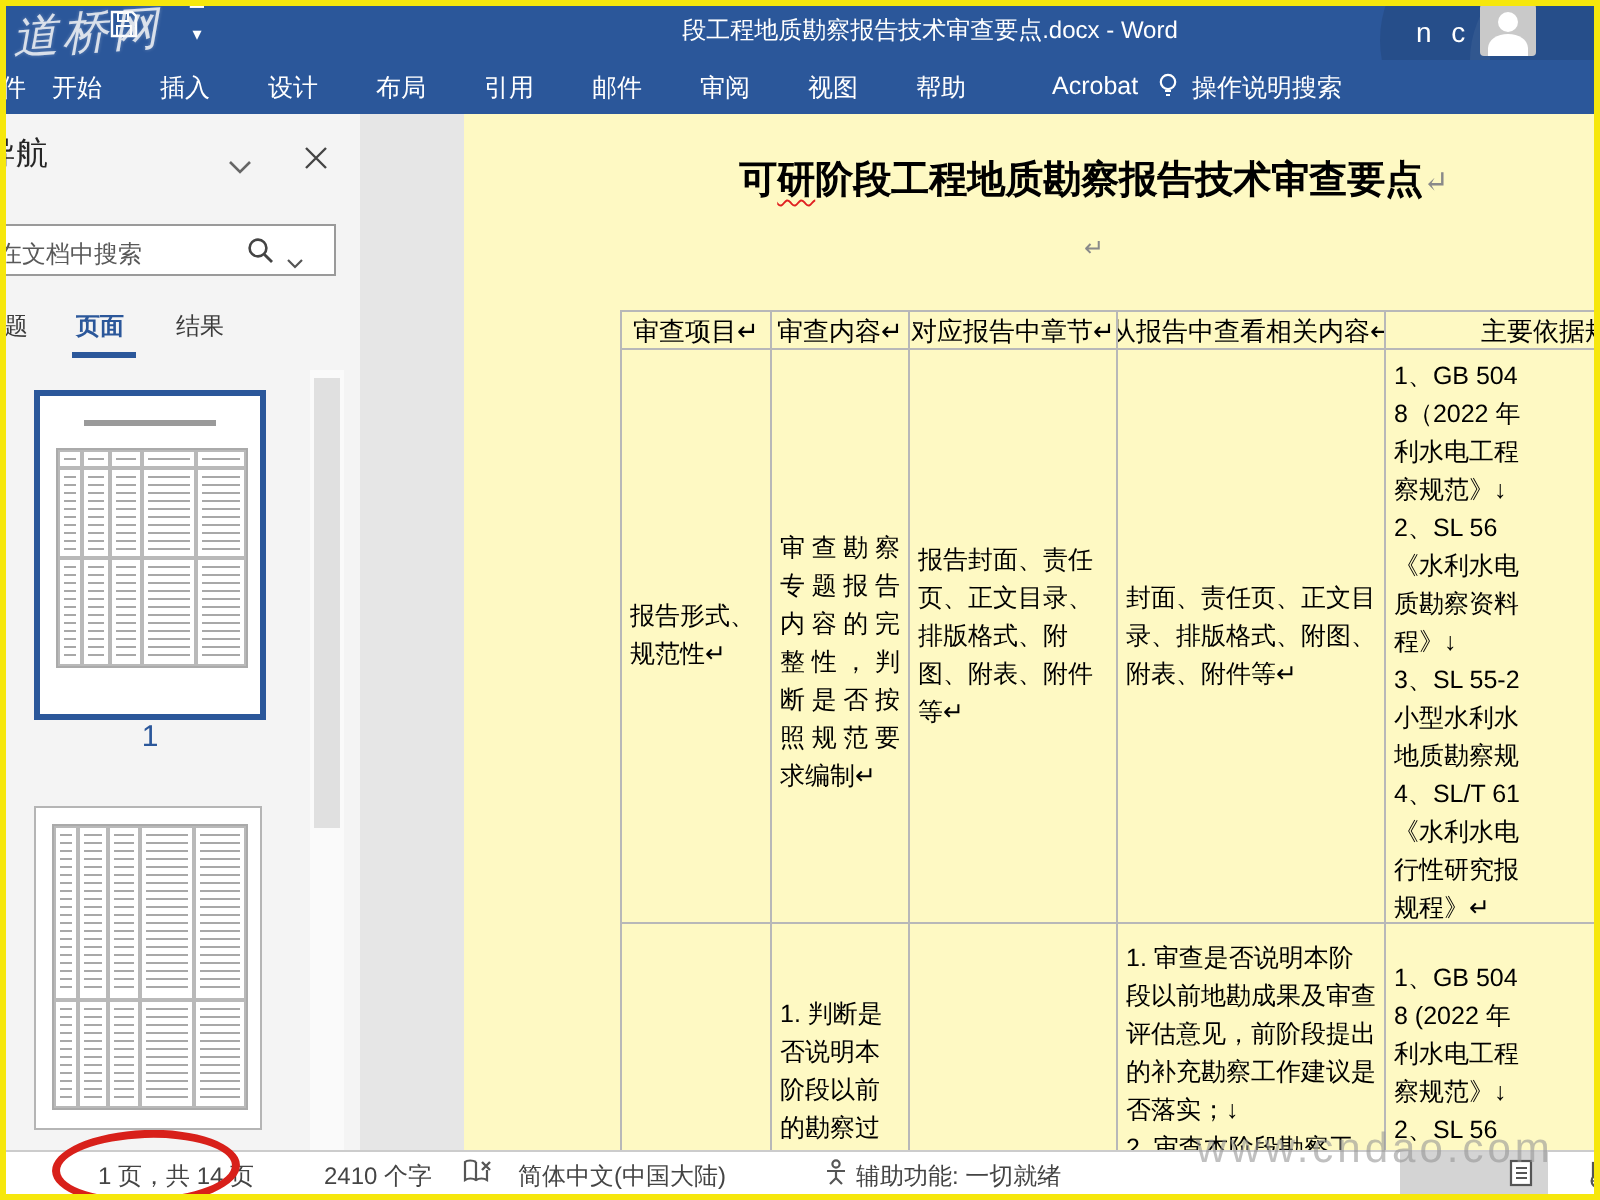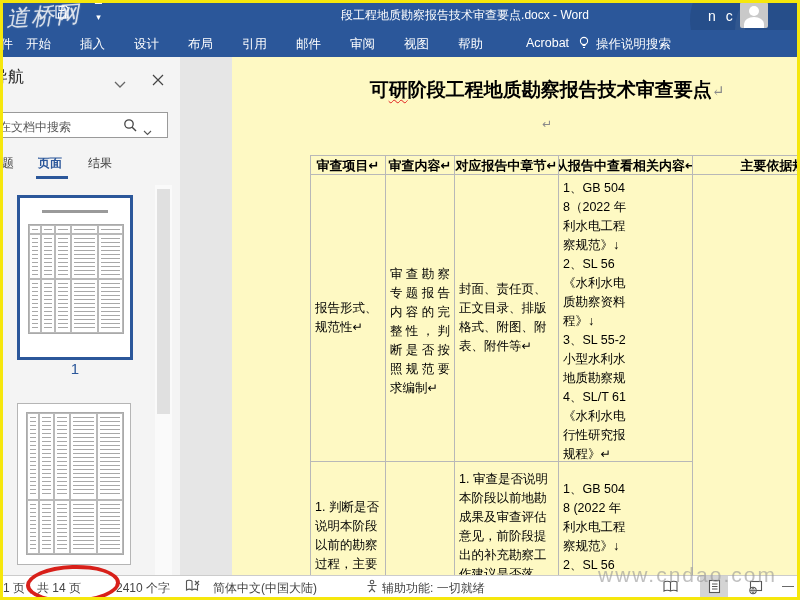--- a/index.html
+++ b/index.html
@@ -72,32 +72,32 @@
   .mark{color:#8a8a8a;font-weight:normal;font-size:0.8em;}
   .empty-para{width:630px;text-align:center;color:#8a8a8a;font-size:12px;margin-top:14px;height:19px;}
   
   .doc-table{position:absolute;left:78px;top:98px;display:grid;
              grid-template-columns:75px 69px 104px 134px 174px;
              grid-template-rows:19px 287px 135px;
              border-top:1px solid #b8b8b8;border-left:1px solid #b8b8b8;
              font-size:12.5px;line-height:19px;color:#000;}
   .doc-table > div{border-right:1px solid #b8b8b8;border-bottom:1px solid #b8b8b8;
                    box-sizing:border-box;padding:0 4px;overflow:hidden;}
-  .th{display:flex;align-items:center;justify-content:center;font-size:13px;white-space:nowrap;font-weight:bold;}
+  .th{display:flex;align-items:center;justify-content:center;font-size:13px;white-space:nowrap;}
   .vcenter{display:flex;align-items:center;}
   .justify{text-align:justify;margin-top:27px;}
   .basis div{white-space:nowrap;height:19px;}
   .r2c2{padding-top:36px !important;}
   .r2c4{padding-top:8px !important;}
   .r2c5{padding-top:18px !important;}
   .nb{border-bottom:none !important;}
   
   .statusbar{position:absolute;left:0;top:575px;width:800px;height:22px;background:#ffffff;
              border-top:1px solid #cccccc;font-size:12px;color:#444;}
-  .sb{position:absolute;top:4px;white-space:nowrap;}
+  .sb{position:absolute;top:4px;white-space:nowrap;padding-left:46px;}
   .sb-pages{left:3px;}
   .sb-words{left:116px;}
   .sb-proof{left:185px;top:3px;}
   .sb-lang{left:213px;}
   .sb-acc-ic{left:365px;top:3px;}
   .sb-acc{left:382px;}
   .sb-view1{left:662px;top:4px;}
   .sb-view2{left:700px;top:0px;width:28px;height:21px;background:#d4d4d4;display:flex;
             align-items:center;justify-content:center;}
   .sb-view3{left:748px;top:4px;}
@@ -228,20 +228,23 @@
           <div class="th">审查内容↵</div>
           <div class="th">对应报告中章节↵</div>
           <div class="th">从报告中查看相关内容↵</div>
           <div class="th">主要依据规范</div>
 
           <div class="vcenter">
               <span>报告形式、规范性↵</span>
             </div>
           <div class="vcenter">
               <span class="justify">审查勘察专题报告内容的完整性，判断是否按照规范要求编制↵</span>
+            </div>
+          <div class="vcenter">
+              <span>报告封面、责任页、正文目录、排版格式、附图、附表、附件等↵</span>
             </div>
           <div class="vcenter">
               <span>封面、责任页、正文目录、排版格式、附图、附表、附件等↵</span>
             </div>
           <div class="basis" style="padding-top:4px">
             <div>1、GB 504</div>
               <div>8（2022 年</div>
             <div>利水电工程</div>
               <div>察规范》↓</div>
             <div>2、SL 56</div>

